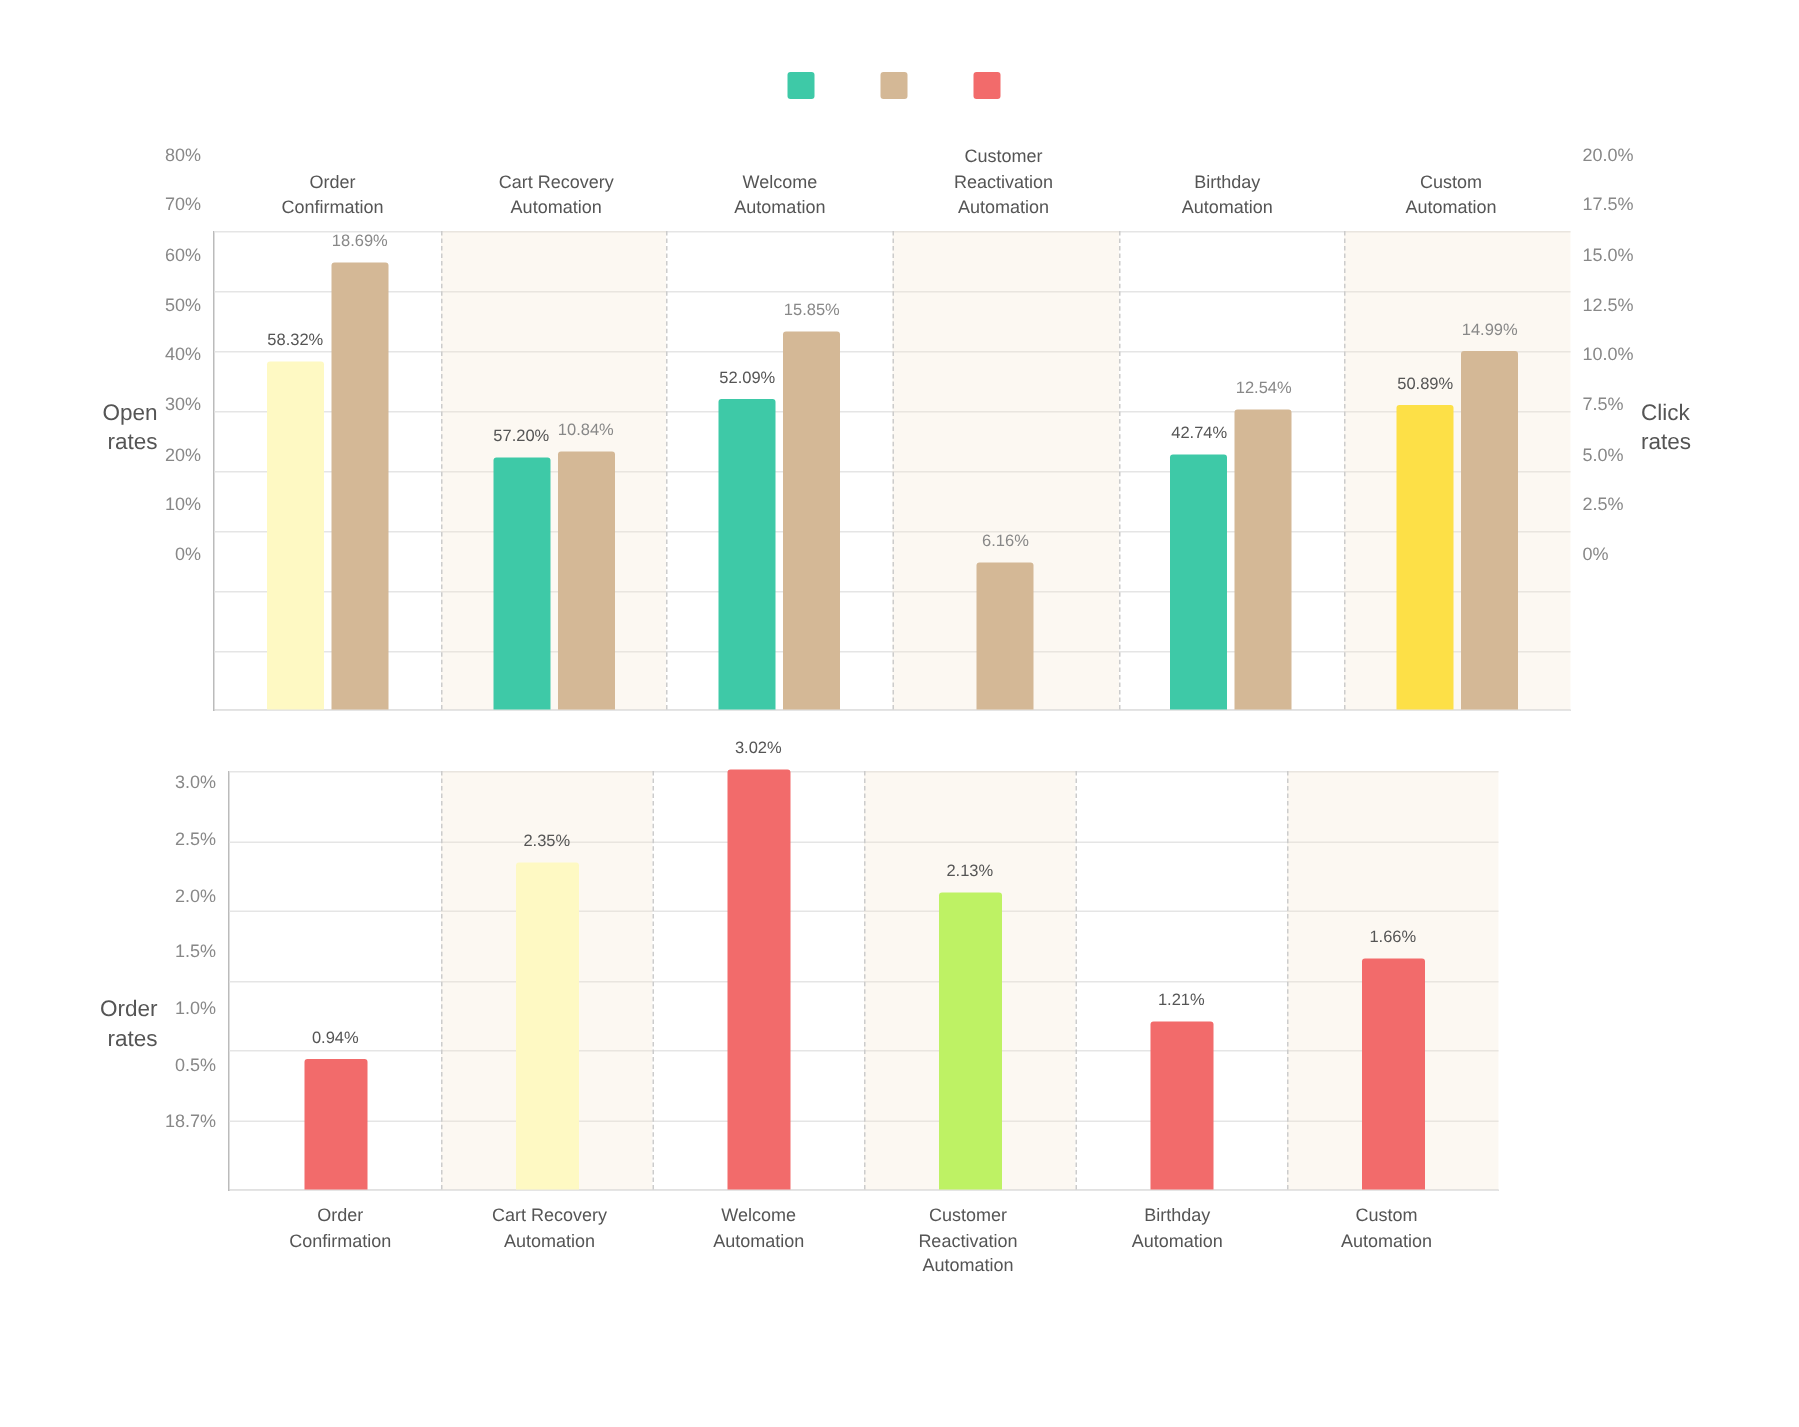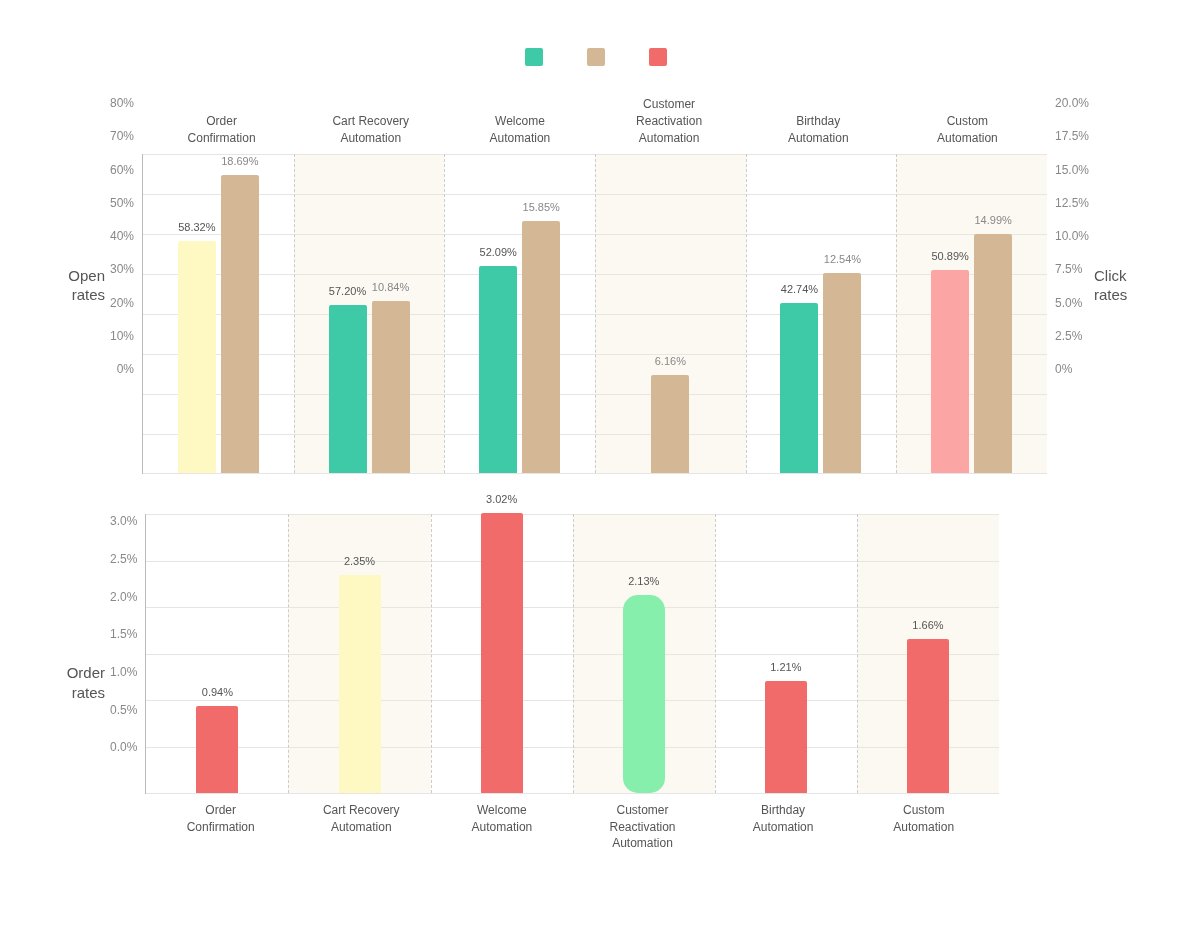--- a/index.html
+++ b/index.html
@@ -273,21 +273,21 @@
             <div style="position: absolute; top: 0px; bottom: 0px; left: 0px; border-left: 1px dashed rgb(204, 204, 204); width: 1px;"></div>
             <div class="single-bar" style="background: rgb(62, 201, 167); height: 53.425%;">
               <div class="bar-value-label" style="color: rgb(85, 85, 85);">42.74%</div>
             </div>
             <div class="single-bar" style="background: rgb(212, 184, 150); height: 62.7%;">
               <div class="bar-value-label" style="color: rgb(136, 136, 136);">12.54%</div>
             </div>
           </div>
           <div class="group-col alt-bg">
             <div style="position: absolute; top: 0px; bottom: 0px; left: 0px; border-left: 1px dashed rgb(204, 204, 204); width: 1px;"></div>
-            <div class="single-bar" style="background: #fca5a5; height: 63.6125%;">
+            <div class="single-bar" style="background: #fde047; height: 63.6125%;">
               <div class="bar-value-label" style="color: rgb(85, 85, 85);">50.89%</div>
             </div>
             <div class="single-bar" style="background: rgb(212, 184, 150); height: 74.95%;">
               <div class="bar-value-label" style="color: rgb(136, 136, 136);">14.99%</div>
             </div>
           </div>
         </div>
     </div>
 
   </div>
@@ -313,21 +313,21 @@
   <div class="left-block">
     <div class="section-label" style="text-align:right;">Order<br>rates</div>
   </div>
   <div class="y-ticks-col-bottom" style="padding-top:0; justify-content:space-between; padding-bottom:40px;" id="bottom-left-ticks">
   <div class="y-tick">3.0%</div>
       <div class="y-tick">2.5%</div>
       <div class="y-tick">2.0%</div>
       <div class="y-tick">1.5%</div>
       <div class="y-tick">1.0%</div>
       <div class="y-tick">0.5%</div>
-      <div class="y-tick">0.0%</div>
+      <div class="y-tick">18.7%</div>
     </div>
 
   <div class="main-chart-area">
     <div class="bars-chart-bottom" id="bottom-bars-chart">
       <div class="h-gridlines" id="bottom-gridlines">
           <div class="h-gridline" style="top: 0%;"></div>
           <div class="h-gridline" style="top: 16.6667%;"></div>
           <div class="h-gridline" style="top: 33.3333%;"></div>
           <div class="h-gridline" style="top: 50%;"></div>
           <div class="h-gridline" style="top: 66.6667%;"></div>
@@ -347,21 +347,21 @@
             </div>
           </div>
           <div class="group-col">
             <div style="position: absolute; top: 0px; bottom: 0px; left: 0px; border-left: 1px dashed rgb(204, 204, 204); width: 1px;"></div>
             <div class="single-bar" style="background: rgb(242, 107, 107); height: 100.667%; max-width: 42px; min-width: 28px;">
               <div class="bar-value-label" style="color: rgb(85, 85, 85);">3.02%</div>
             </div>
           </div>
           <div class="group-col alt-bg">
             <div style="position: absolute; top: 0px; bottom: 0px; left: 0px; border-left: 1px dashed rgb(204, 204, 204); width: 1px;"></div>
-            <div class="single-bar" style="background: #86efac; height: 71%; max-width: 42px; min-width: 28px; border-radius: 15px;">
+            <div class="single-bar" style="background: #bef264; height: 71%; max-width: 42px; min-width: 28px;">
               <div class="bar-value-label" style="color: rgb(85, 85, 85);">2.13%</div>
             </div>
           </div>
           <div class="group-col">
             <div style="position: absolute; top: 0px; bottom: 0px; left: 0px; border-left: 1px dashed rgb(204, 204, 204); width: 1px;"></div>
             <div class="single-bar" style="background: rgb(242, 107, 107); height: 40.3333%; max-width: 42px; min-width: 28px;">
               <div class="bar-value-label" style="color: rgb(85, 85, 85);">1.21%</div>
             </div>
           </div>
           <div class="group-col alt-bg">

